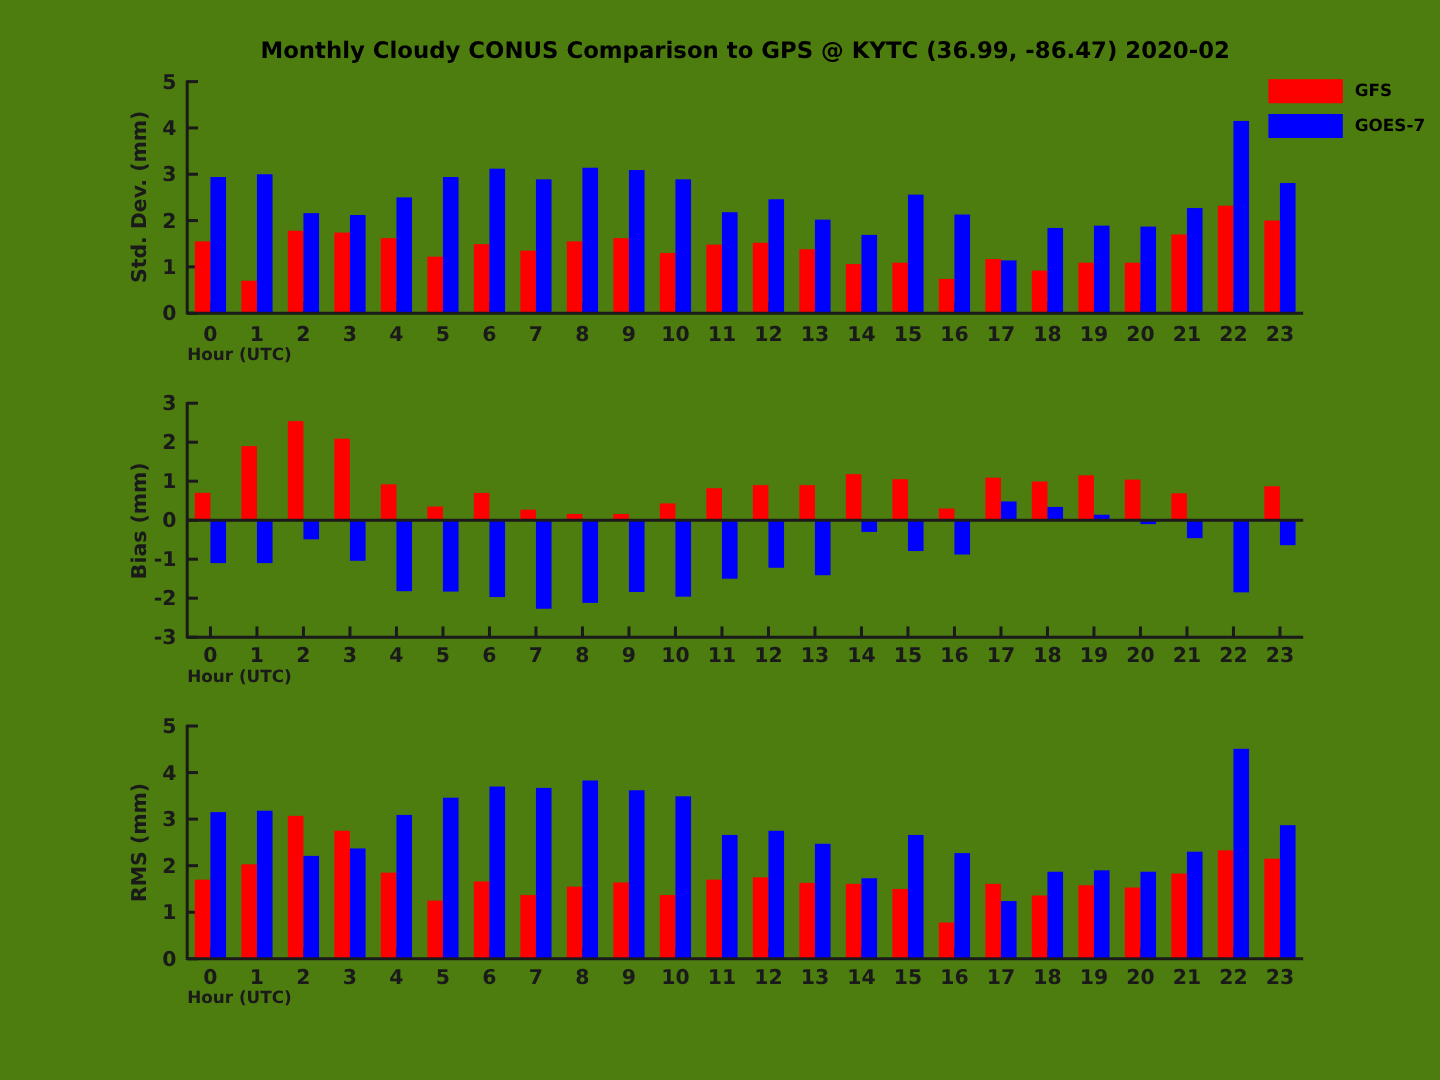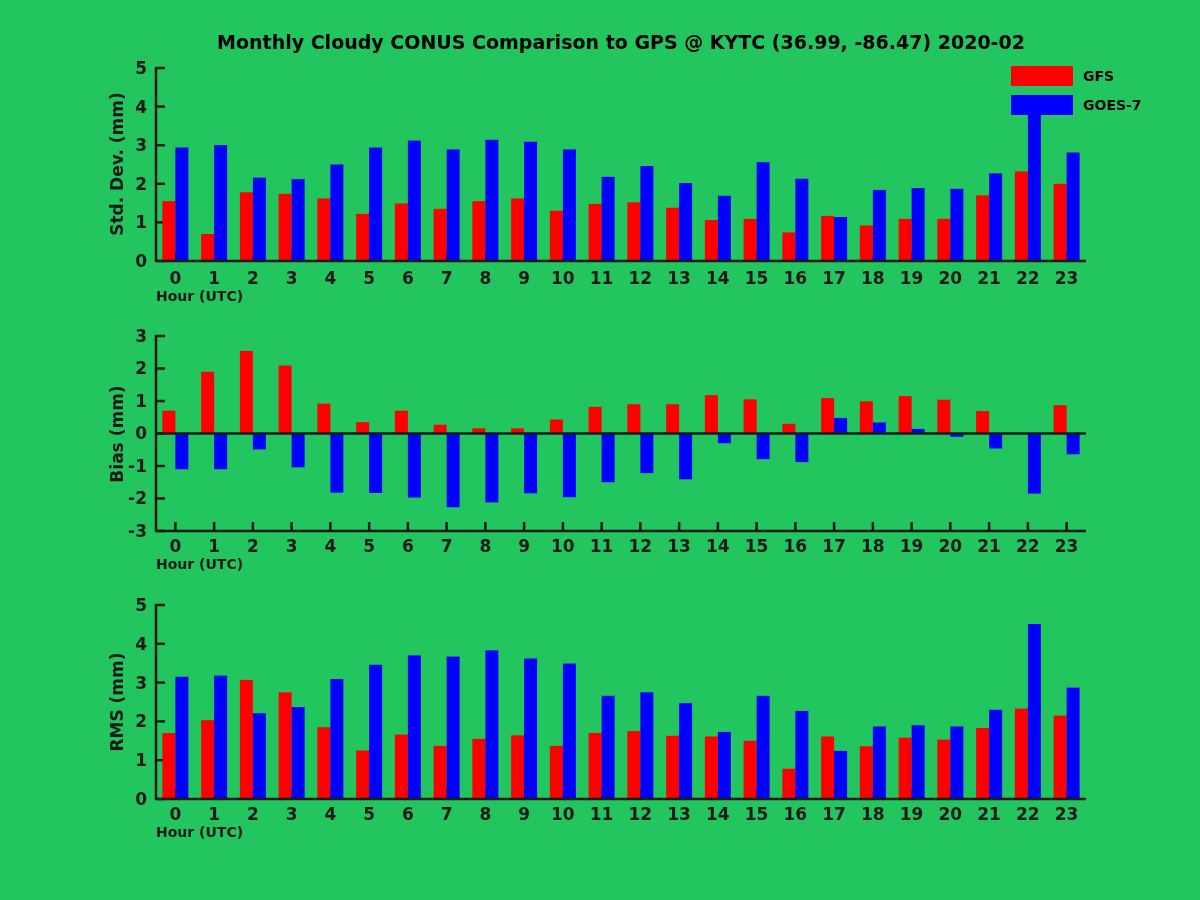--- a/index.html
+++ b/index.html
@@ -1,32 +1,32 @@
 <!DOCTYPE html>
 <html><head>
 <meta charset="utf-8">
 <style>
   html,body{margin:0;padding:0;background:#fff;}
   body{width:1200px;height:900px;font-family:"DejaVu Sans","Liberation Sans",sans-serif;}
-  .figure{position:relative;width:1200px;height:900px;background:#22c55e;overflow:hidden;}
+  .figure{position:relative;width:1200px;height:900px;background:#4d7c0f;overflow:hidden;}
   #canvas{position:absolute;left:0;top:0;}
   .title{position:absolute;left:156px;top:31px;width:930px;text-align:center;
          font-weight:bold;font-size:19px;color:#000;white-space:nowrap;}
   .ylabel{position:absolute;font-weight:bold;font-size:17px;color:#1a1a1a;
           transform:translate(-50%,-50%) rotate(-90deg);white-space:nowrap;}
   #yl0{left:117px;top:164px;}
   #yl1{left:117px;top:434px;}
   #yl2{left:117px;top:702px;}
   .xlabel{position:absolute;left:156px;width:930px;
           font-weight:bold;font-size:14px;color:#1a1a1a;}
   #xl0{top:288px;}
   #xl1{top:556px;}
   #xl2{top:824px;}
   .legend{position:absolute;left:1011px;top:66px;}
-  .legend-row{display:flex;align-items:center;margin-bottom:9px;}
+  .legend-row{display:flex;align-items:center;margin-bottom:9px;margin-left:46px;}
   .swatch{width:62px;height:20px;display:inline-block;}
   .legend-label{margin-left:10px;font-weight:bold;font-size:14px;color:#000;white-space:nowrap;}
   text.ticklabel{font-family:"DejaVu Sans","Liberation Sans",sans-serif;
                  font-weight:bold;font-size:17px;fill:#1a1a1a;}
   line.axis{stroke:#1a1a1a;stroke-width:2.5;}
 </style>
 </head>
 <body>
 
 <div class="figure">

